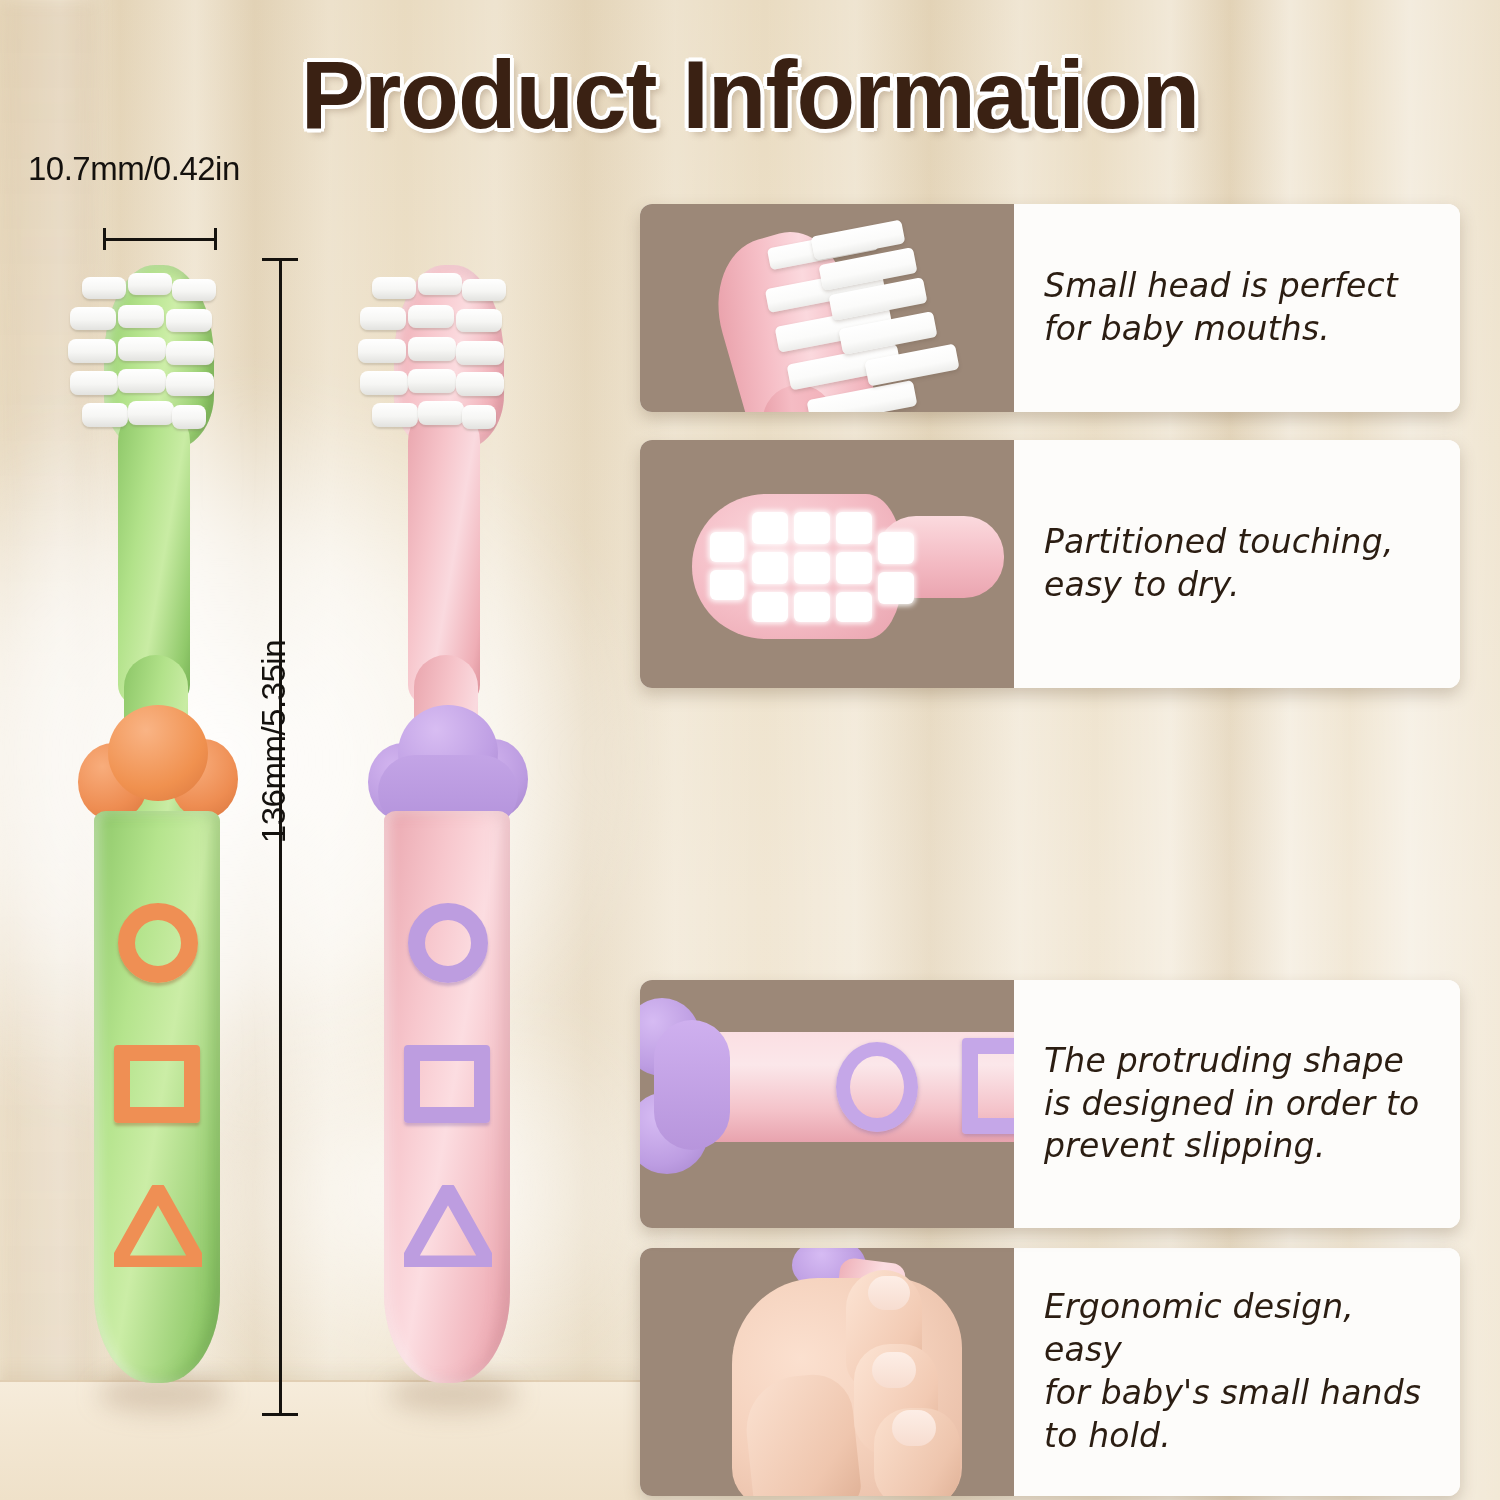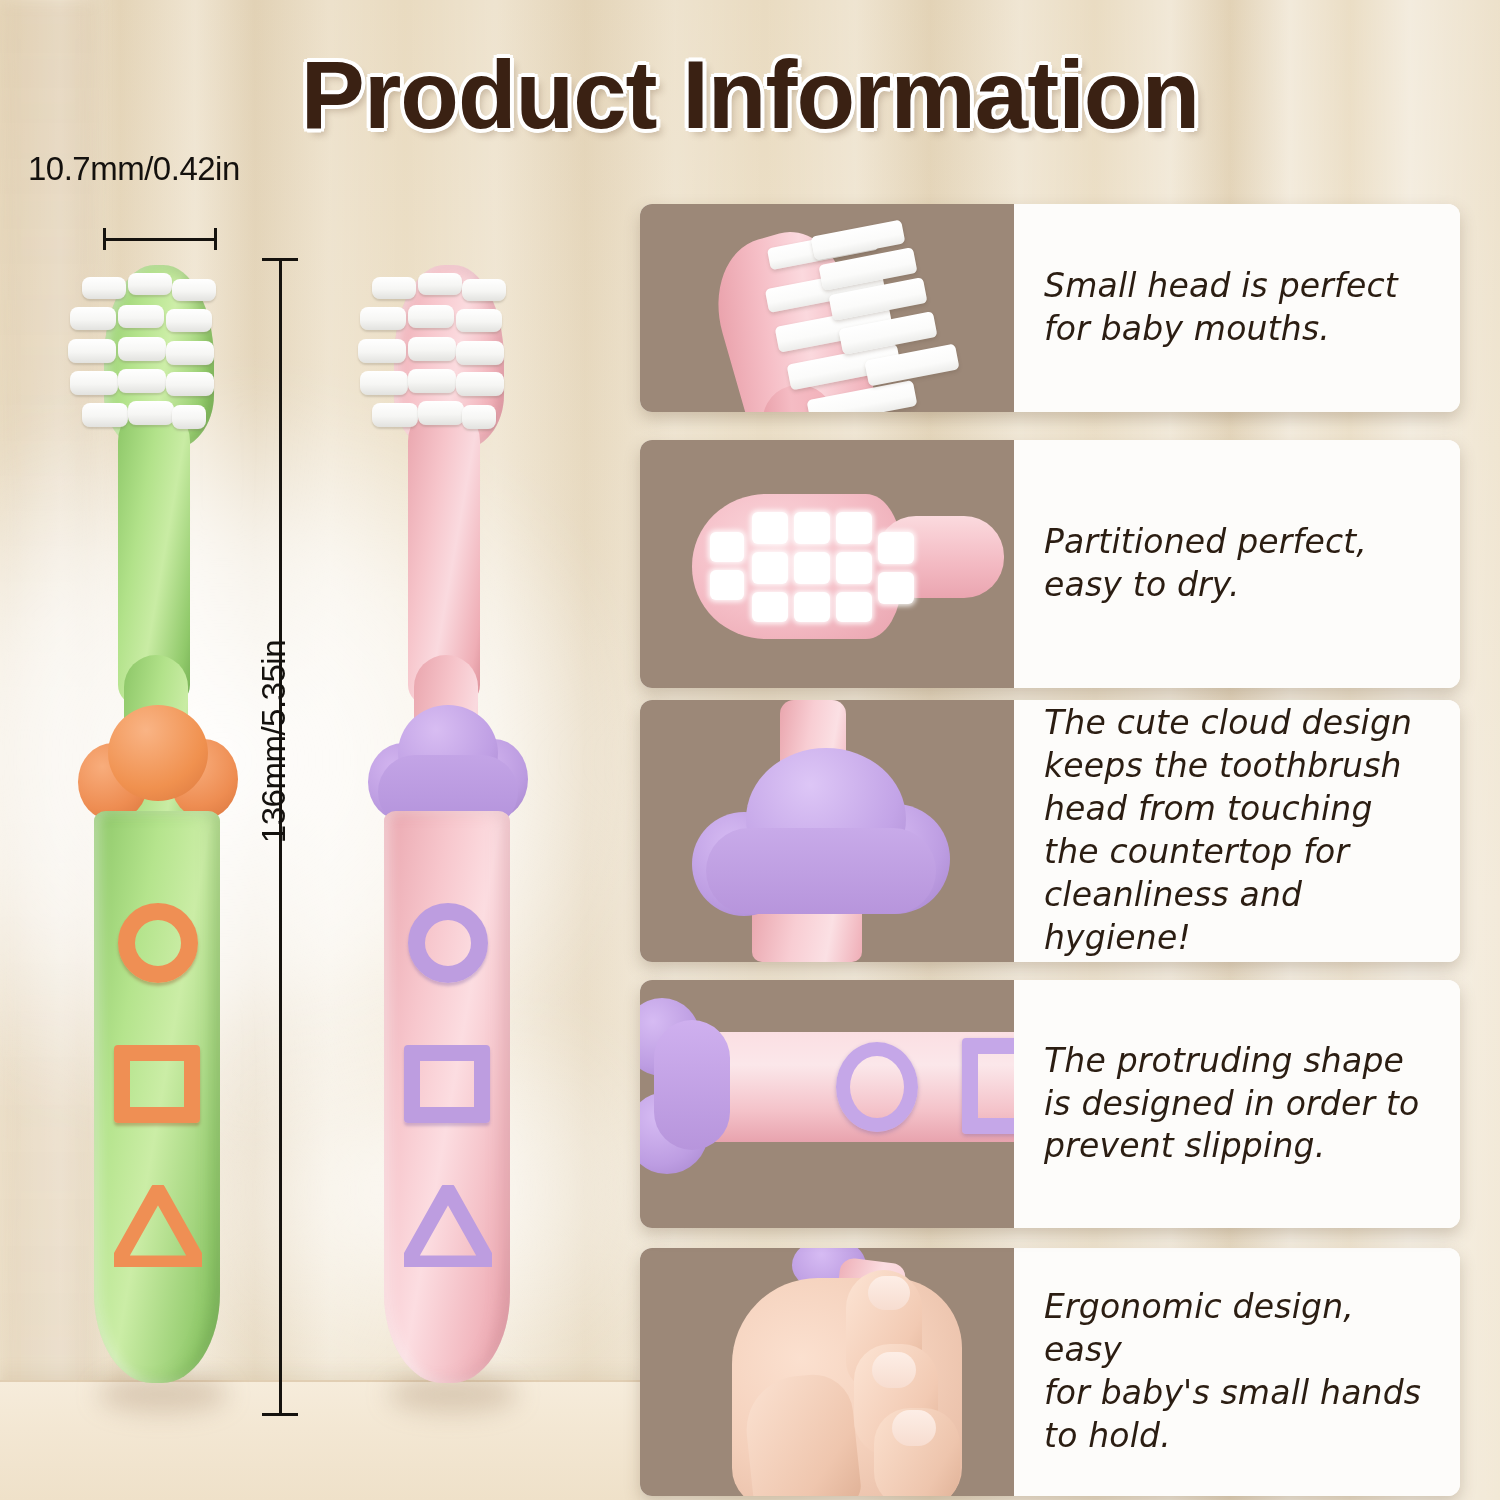--- a/index.html
+++ b/index.html
@@ -382,49 +382,25 @@
       <div class="tuft" style="left:154px; top:72px; width:36px; height:32px;"></div>
       <div class="tuft" style="left:154px; top:112px; width:36px; height:32px;"></div>
       <div class="tuft" style="left:154px; top:152px; width:36px; height:30px;"></div>
       <div class="tuft" style="left:196px; top:72px; width:36px; height:32px;"></div>
       <div class="tuft" style="left:196px; top:112px; width:36px; height:32px;"></div>
       <div class="tuft" style="left:196px; top:152px; width:36px; height:30px;"></div>
       <div class="tuft" style="left:238px; top:92px; width:36px; height:32px;"></div>
       <div class="tuft" style="left:238px; top:132px; width:36px; height:32px;"></div>
     </div>
     <div class="card-text">
-      <p>Partitioned perfect,
+      <p>Partitioned touching,
 easy to dry.</p>
     </div>
   </div>
 
-  <div class="card" style="left:640px; top:700px; width:820px; height:262px;">
-    <div class="card-photo">
-      <div class="ph" style="left:140px; top:0; width:66px; height:120px;
-           background:linear-gradient(100deg,#e9a5ad 0%,#f8cdd3 40%,#fbe0e4 70%,#efadb6 100%); border-radius:14px;"></div>
-      <div class="ph" style="left:112px; top:190px; width:110px; height:72px;
-           background:linear-gradient(100deg,#e9a5ad 0%,#f8cdd3 40%,#fbe0e4 70%,#efadb6 100%); border-radius:10px;"></div>
-
-      <div class="ph" style="left:52px; top:112px; width:104px; height:104px; border-radius:50%;
-           background:radial-gradient(circle at 38% 30%, #d6bbf3 0%, #bd9de2 60%, #a584cc 100%);"></div>
-      <div class="ph" style="left:200px; top:104px; width:110px; height:110px; border-radius:50%;
-           background:radial-gradient(circle at 38% 30%, #d6bbf3 0%, #bd9de2 60%, #a584cc 100%);"></div>
-      <div class="ph" style="left:106px; top:48px; width:160px; height:142px; border-radius:50%;
-           background:radial-gradient(circle at 40% 26%, #ddc6f6 0%, #c3a4e7 62%, #aa8ad0 100%);"></div>
-      <div class="ph" style="left:66px; top:128px; width:230px; height:86px; border-radius:44px;
-           background:linear-gradient(180deg,#c8aae9 0%, #b795dc 100%);"></div>
-    </div>
-    <div class="card-text">
-      <p>The cute cloud design
-keeps the toothbrush
-head from touching
-the countertop for
-cleanliness and hygiene!</p>
-    </div>
-  </div>
 
   <div class="card" style="left:640px; top:1248px; width:820px; height:248px;">
     <div class="card-photo">
 
       <div class="ph" style="left:152px; top:-10px; width:74px; height:54px; border-radius:50%;
            background:radial-gradient(circle at 40% 30%, #d6bbf3 0%, #bd9de2 65%, #a584cc 100%);"></div>
 
       <div class="ph" style="left:186px; top:12px; width:66px; height:250px; border-radius:14px; transform:rotate(7deg);
            background:linear-gradient(100deg,#eeb0b8 0%,#fbdde1 40%,#f9d2d8 70%,#eaa7b0 100%);"></div>
 

